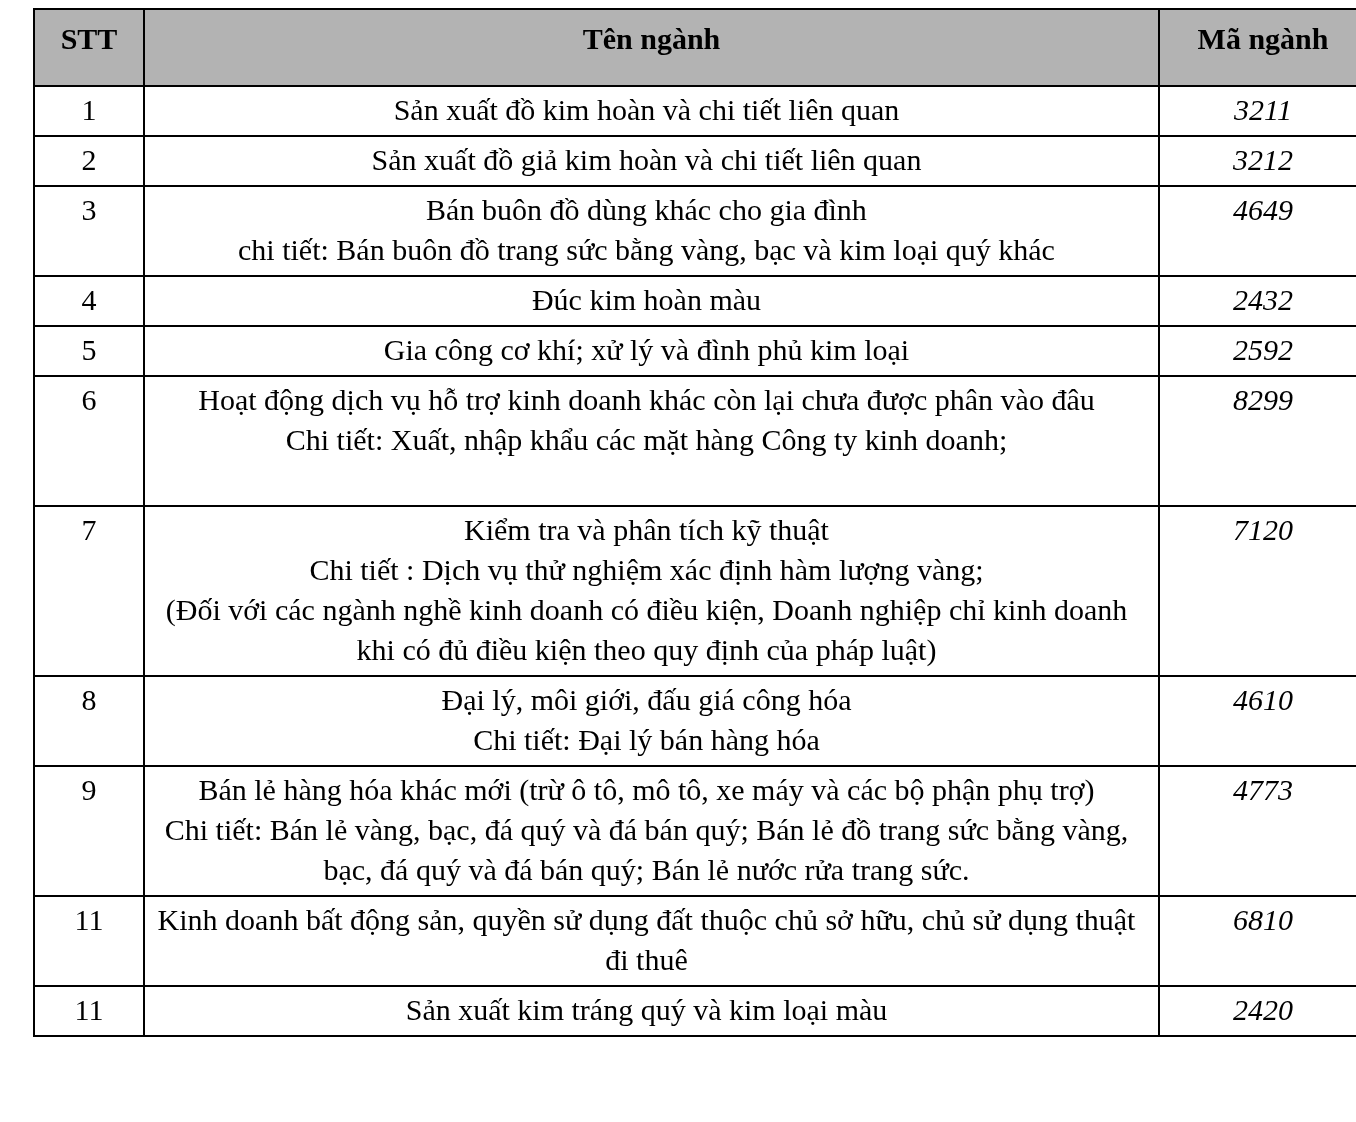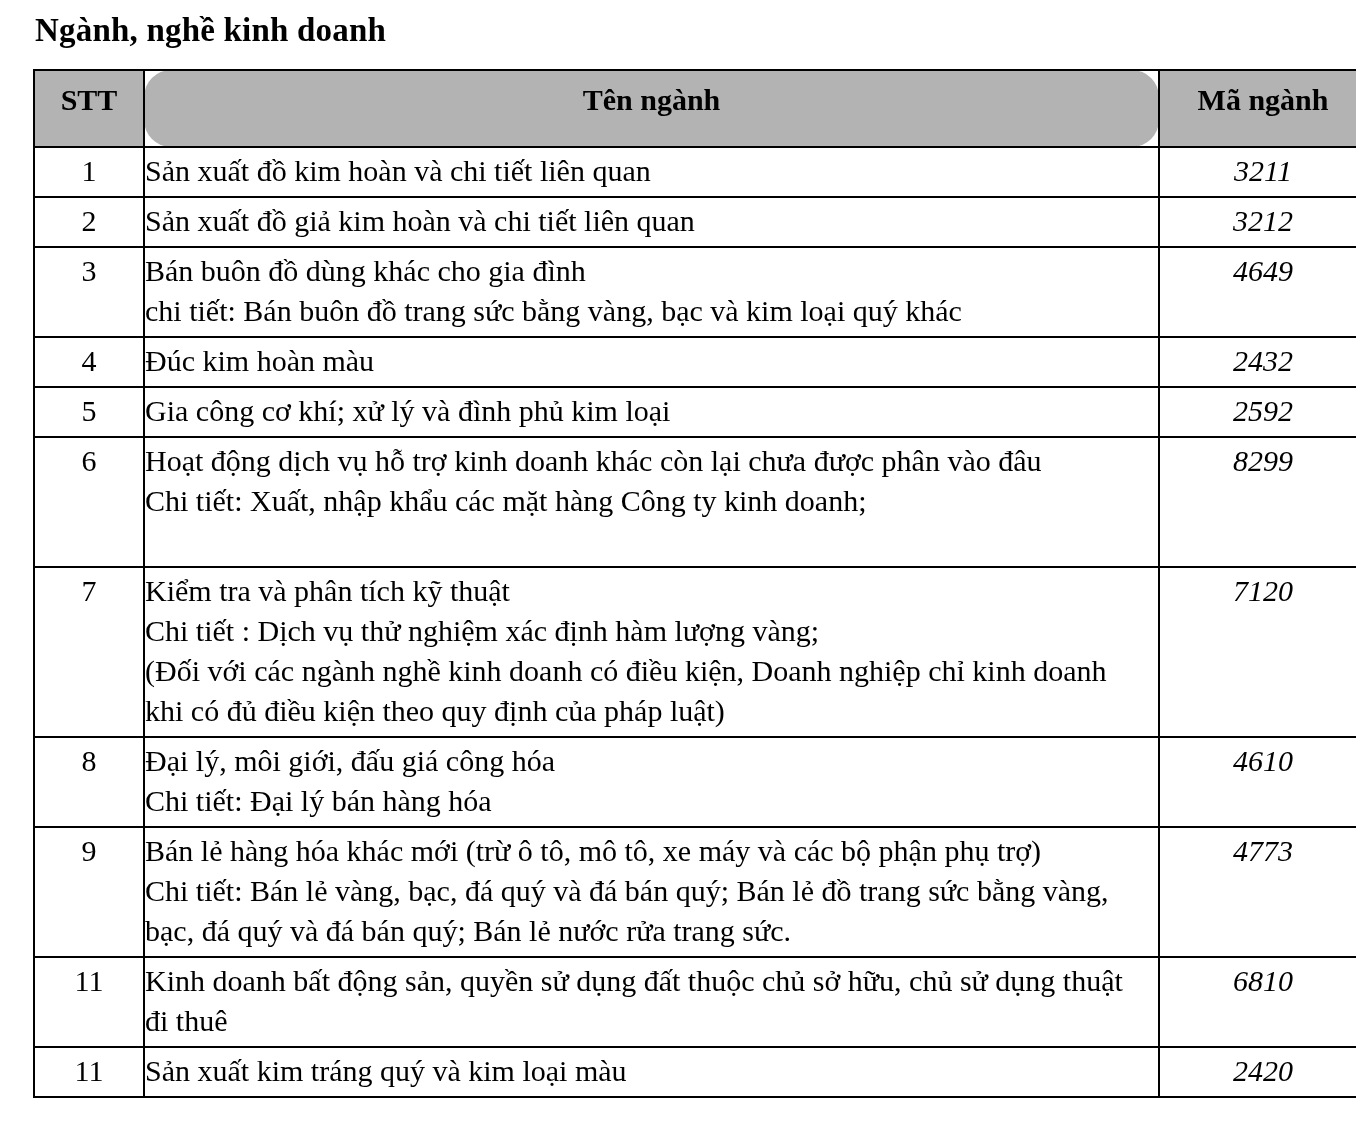--- a/index.html
+++ b/index.html
@@ -28,50 +28,49 @@
     width: 1303px;
   }
   table.industry-table th,
   table.industry-table td {
     border: 2px solid #000000;
     vertical-align: top;
     font-size: 30px;
     line-height: 40px;
   }
   th.col-stt  { width: 100px; }
-  th.col-name { width: 1005px; border-radius: 27px; }
+  th.col-name { width: 1005px; }
   th.col-code { width: 198px; }
   thead th {
     background: #b3b3b3;
     font-weight: bold;
     font-size: 33px;
     text-align: center;
     padding: 9px 4px 26px 4px;
   }
   td.cell-stt {
     text-align: center;
     padding: 3px 2px 4px 2px;
   }
   td.cell-name {
-    text-align: left;
+    text-align: center;
     padding: 3px 10px 5px 0;
     white-space: pre-line;
   }
   td.cell-code {
     text-align: center;
     font-style: italic;
     padding: 3px 2px 4px 2px;
   }
 </style>
 </head>
 <body>
 
 <div class="page">
 
-  <div class="doc-title">Ngành, nghề kinh doanh</div>
 
   <table class="industry-table">
     <thead>
       <tr>
         <th class="col-stt">STT</th>
         <th class="col-name">Tên ngành</th>
         <th class="col-code">Mã ngành</th>
       </tr>
     </thead>
     <tbody>

